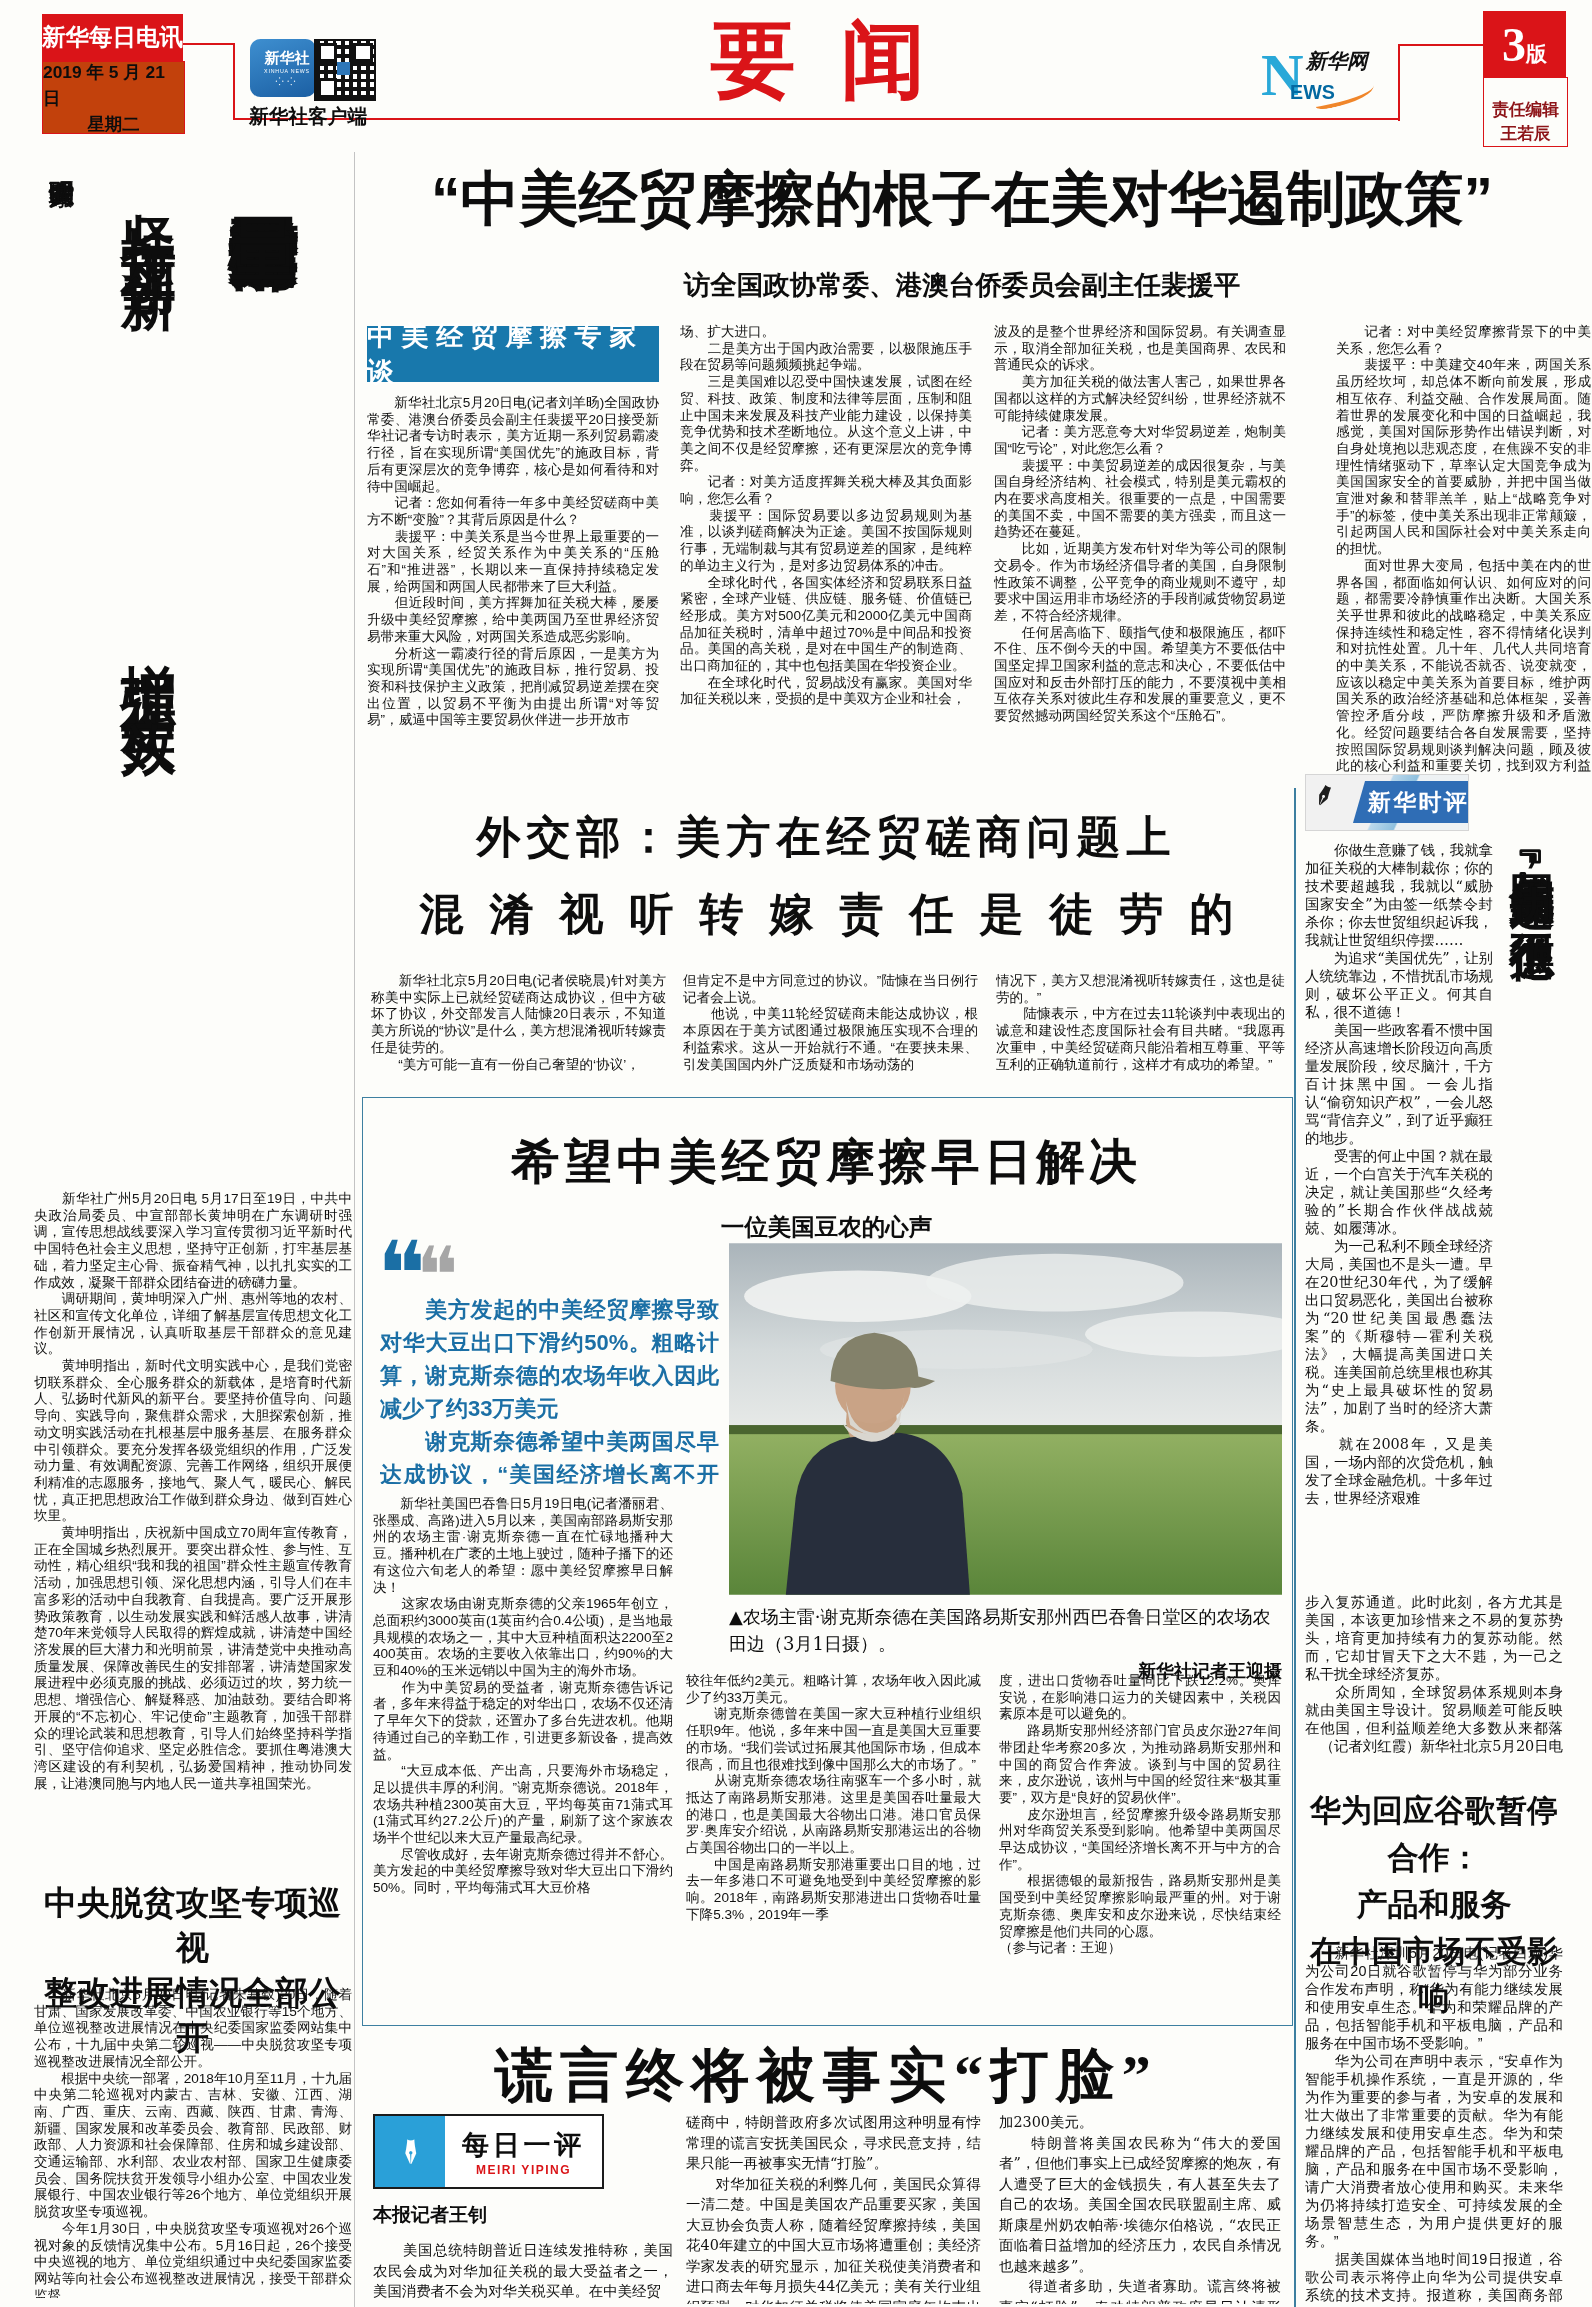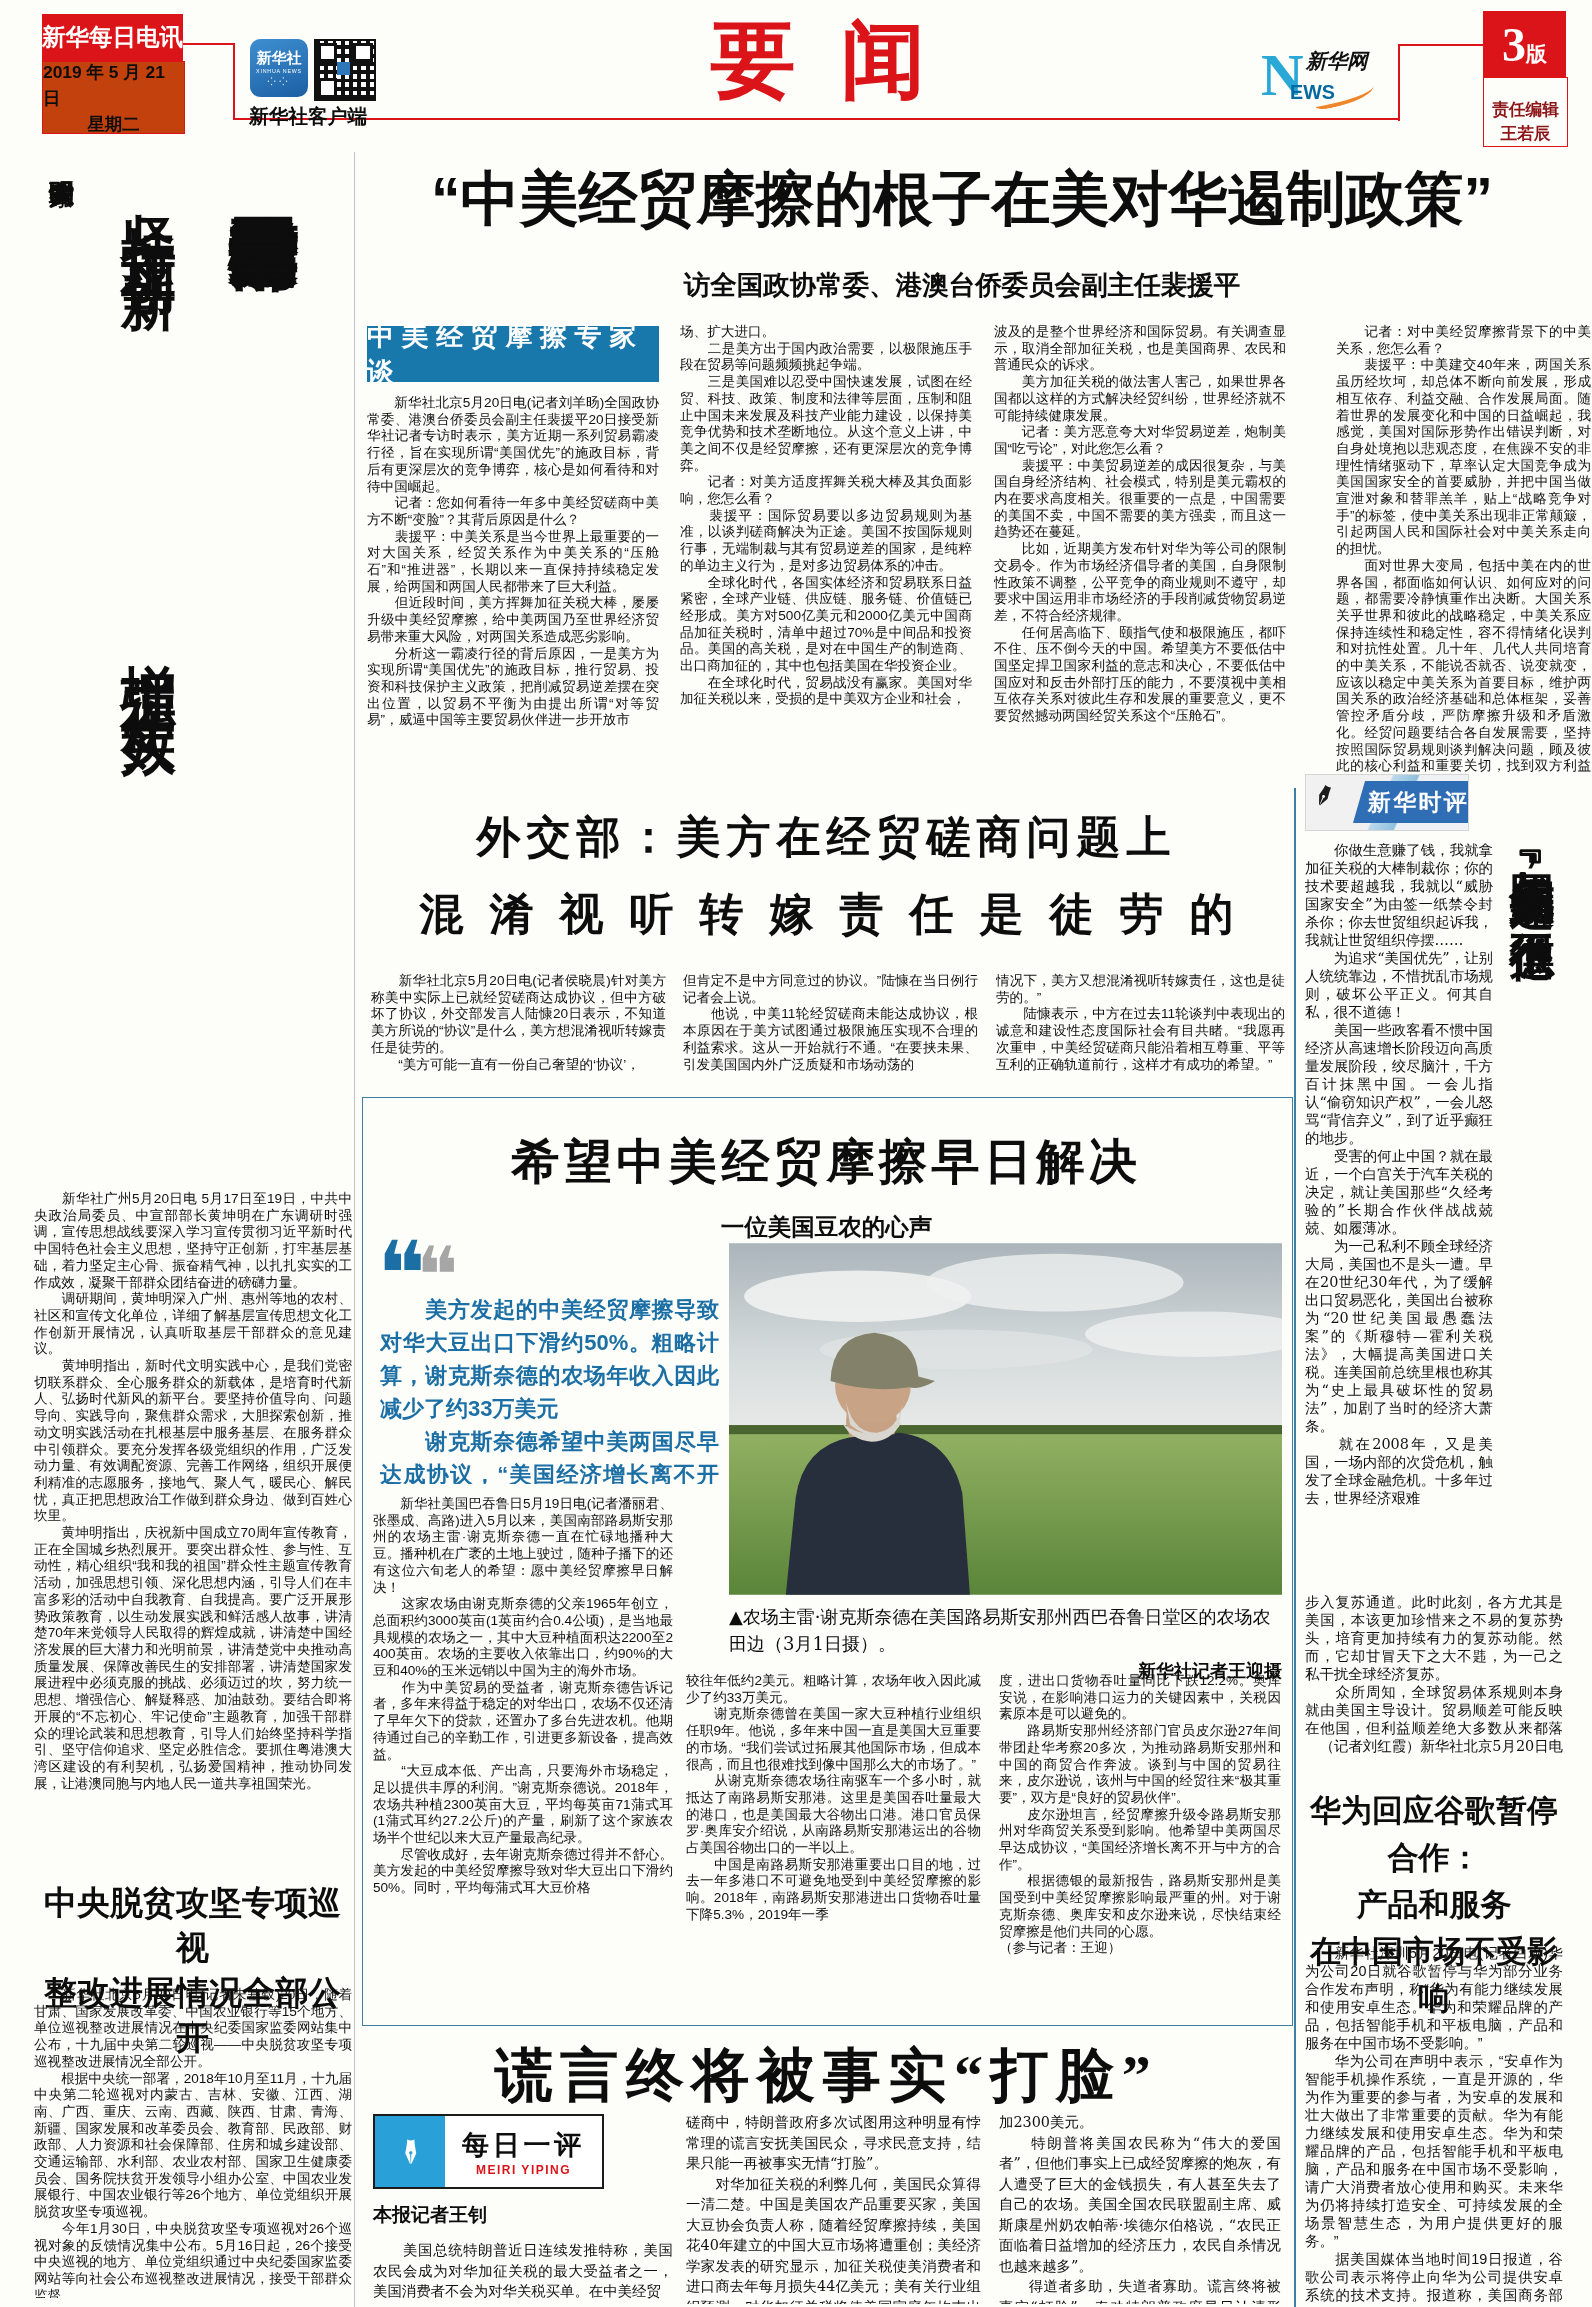--- a/index.html
+++ b/index.html
@@ -15,21 +15,21 @@
   .bold{font-weight:bold;}
   
   .red-box{background:#da1418;color:#fff;display:flex;align-items:center;justify-content:center;}
   .date-box{background:#c2410c;border:1.5px solid #da1418;display:flex;flex-direction:column;
             align-items:center;justify-content:center;font-weight:bold;font-size:17.4px;line-height:26px;}
   .redline{background:#da1418;}
   .page-title{color:#da1418;font-weight:bold;}
   .editor-box{border:1.5px solid #da1418;color:#8d1418;font-weight:bold;font-size:16.7px;line-height:24px;
               display:flex;flex-direction:column;align-items:center;justify-content:flex-end;}
   .appicon{background:linear-gradient(160deg,#3e8fd0,#1b5fa3);border-radius:10.6px;color:#fff;
-           display:flex;flex-direction:column;align-items:center;justify-content:center;}
+           display:flex;flex-direction:column;align-items:center;justify-content:center;padding-left:8px;}
   .qr{background:
       repeating-linear-gradient(0deg,#111 0 3.8px,transparent 3.8px 8.3px),
       repeating-linear-gradient(90deg,#111 0 3.8px,rgba(255,255,255,.92) 3.8px 8.3px);
       border:2.3px solid #111;}
   .qr .eye{position:absolute;width:13.6px;height:13.6px;border:3px solid #111;background:#fff;}
   .qr .logo{position:absolute;left:20.5px;top:20.5px;width:13.6px;height:13.6px;background:#2d76b8;}
   
   .blue-label{background:#1878ac;color:#fff;display:flex;align-items:center;justify-content:center;
               font-weight:bold;font-size:27px;letter-spacing:7.6px;}
   .teal{background:#3d7fa0;}

